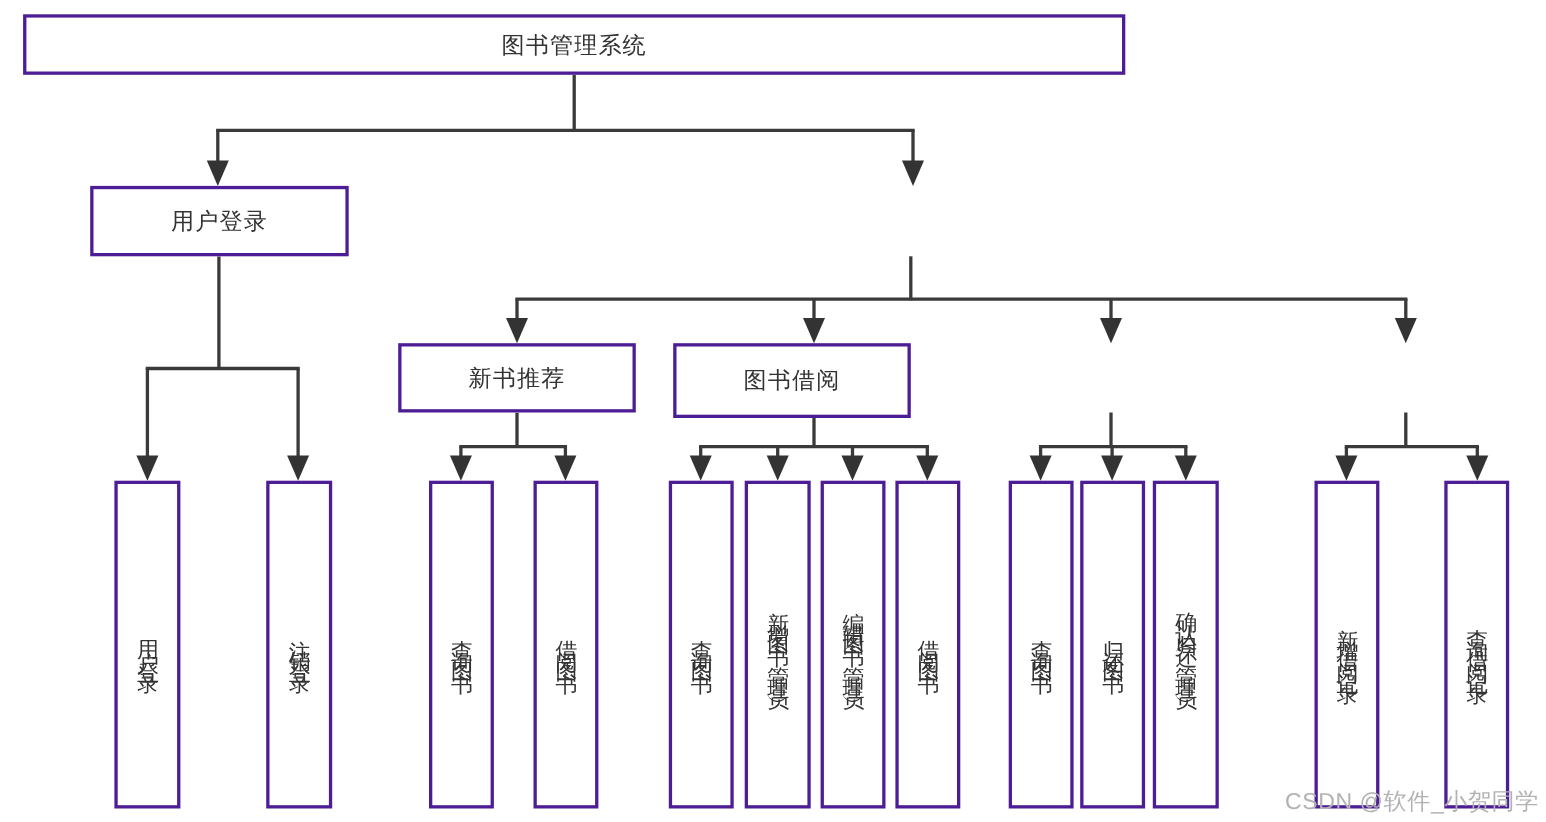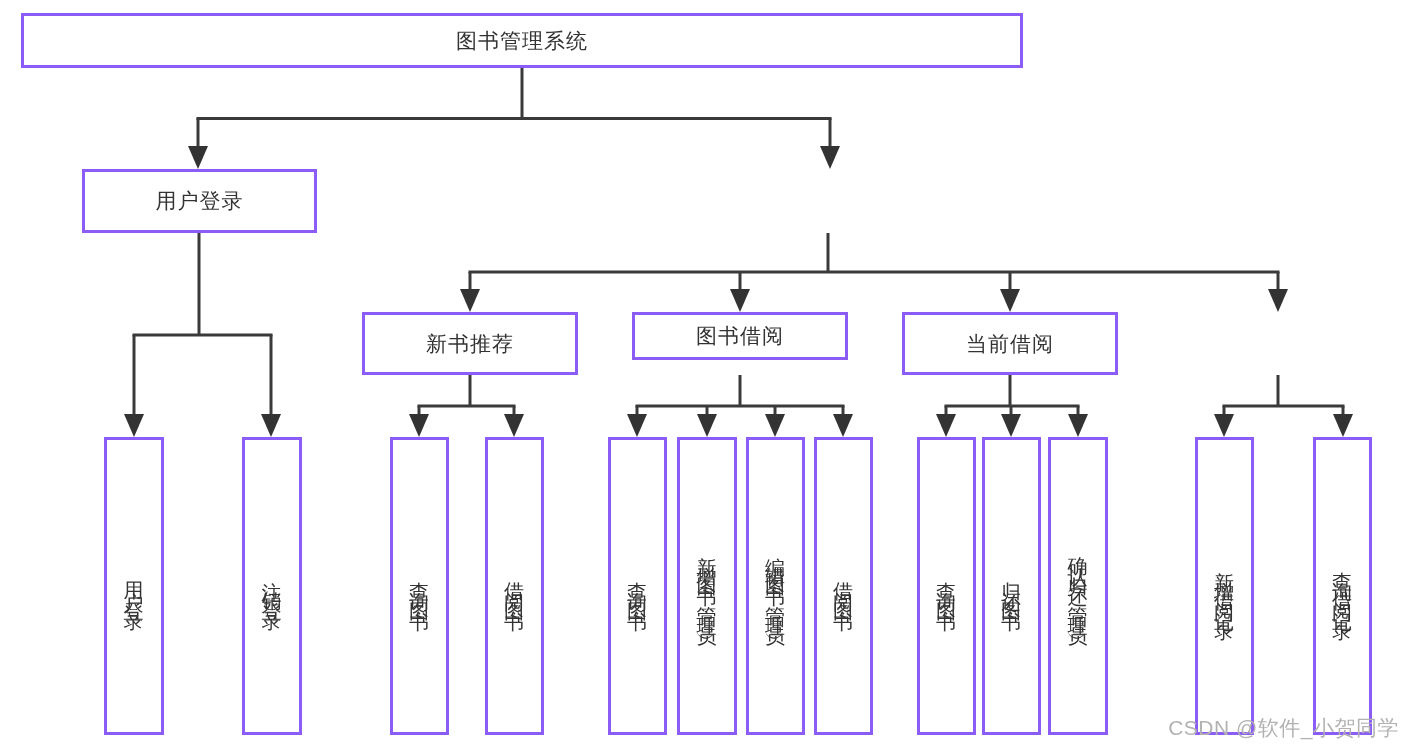--- a/index.html
+++ b/index.html
@@ -13,21 +13,21 @@
   }
   .wires {
     position: absolute;
     left: 0; top: 0;
     width: 1405px; height: 747px;
     pointer-events: none;
   }
   .node {
     position: absolute;
     box-sizing: border-box;
-    border: 3px solid #8b5cf6;
+    border: 3px solid #4c1d95;
     background: #ffffff;
     color: #333333;
     display: flex;
     align-items: center;
     justify-content: center;
     text-align: center;
   }
   .h-node {
     font-size: 21px;
     letter-spacing: 1px;
@@ -117,22 +117,21 @@
       <line x1="1343" y1="406" x2="1343" y2="418"></line>
       <polygon points="1333,414 1353,414 1343,437" stroke="none"></polygon>
     </g>
   </svg>
 
   <div class="node h-node" style="left:21px; top:13px; width:1002px; height:55px;">图书管理系统</div>
 
   <div class="node h-node" style="left:82px; top:169px; width:235px; height:64px;">用户登录</div>
 
   <div class="node h-node" style="left:362px; top:312px; width:216px; height:63px;text-align:right;">新书推荐</div>
-  <div class="node h-node" style="left:632px; top:312px; width:216px; height:48px;">图书借阅</div>
-  <div class="node h-node" style="left:902px; top:312px; width:216px; height:63px;">当前借阅</div>
+  <div class="node h-node" style="left:612px; top:312px; width:216px; height:68px;">图书借阅</div>
 
   <div class="node v-node" style="left:104px; top:437px; width:60px; height:298px;">用户登录</div>
   <div class="node v-node" style="left:242px; top:437px; width:60px; height:298px;">注销登录</div>
 
   <div class="node v-node" style="left:390px; top:437px; width:59px; height:298px;">查询图书</div>
   <div class="node v-node" style="left:485px; top:437px; width:59px; height:298px;">借阅图书</div>
 
   <div class="node v-node" style="left:608px; top:437px; width:59px; height:298px;">查询图书</div>
   <div class="node v-node" style="left:677px; top:437px; width:60px; height:298px;">新增图书（管理员）</div>
   <div class="node v-node" style="left:746px; top:437px; width:59px; height:298px;">编辑图书（管理员）</div>

